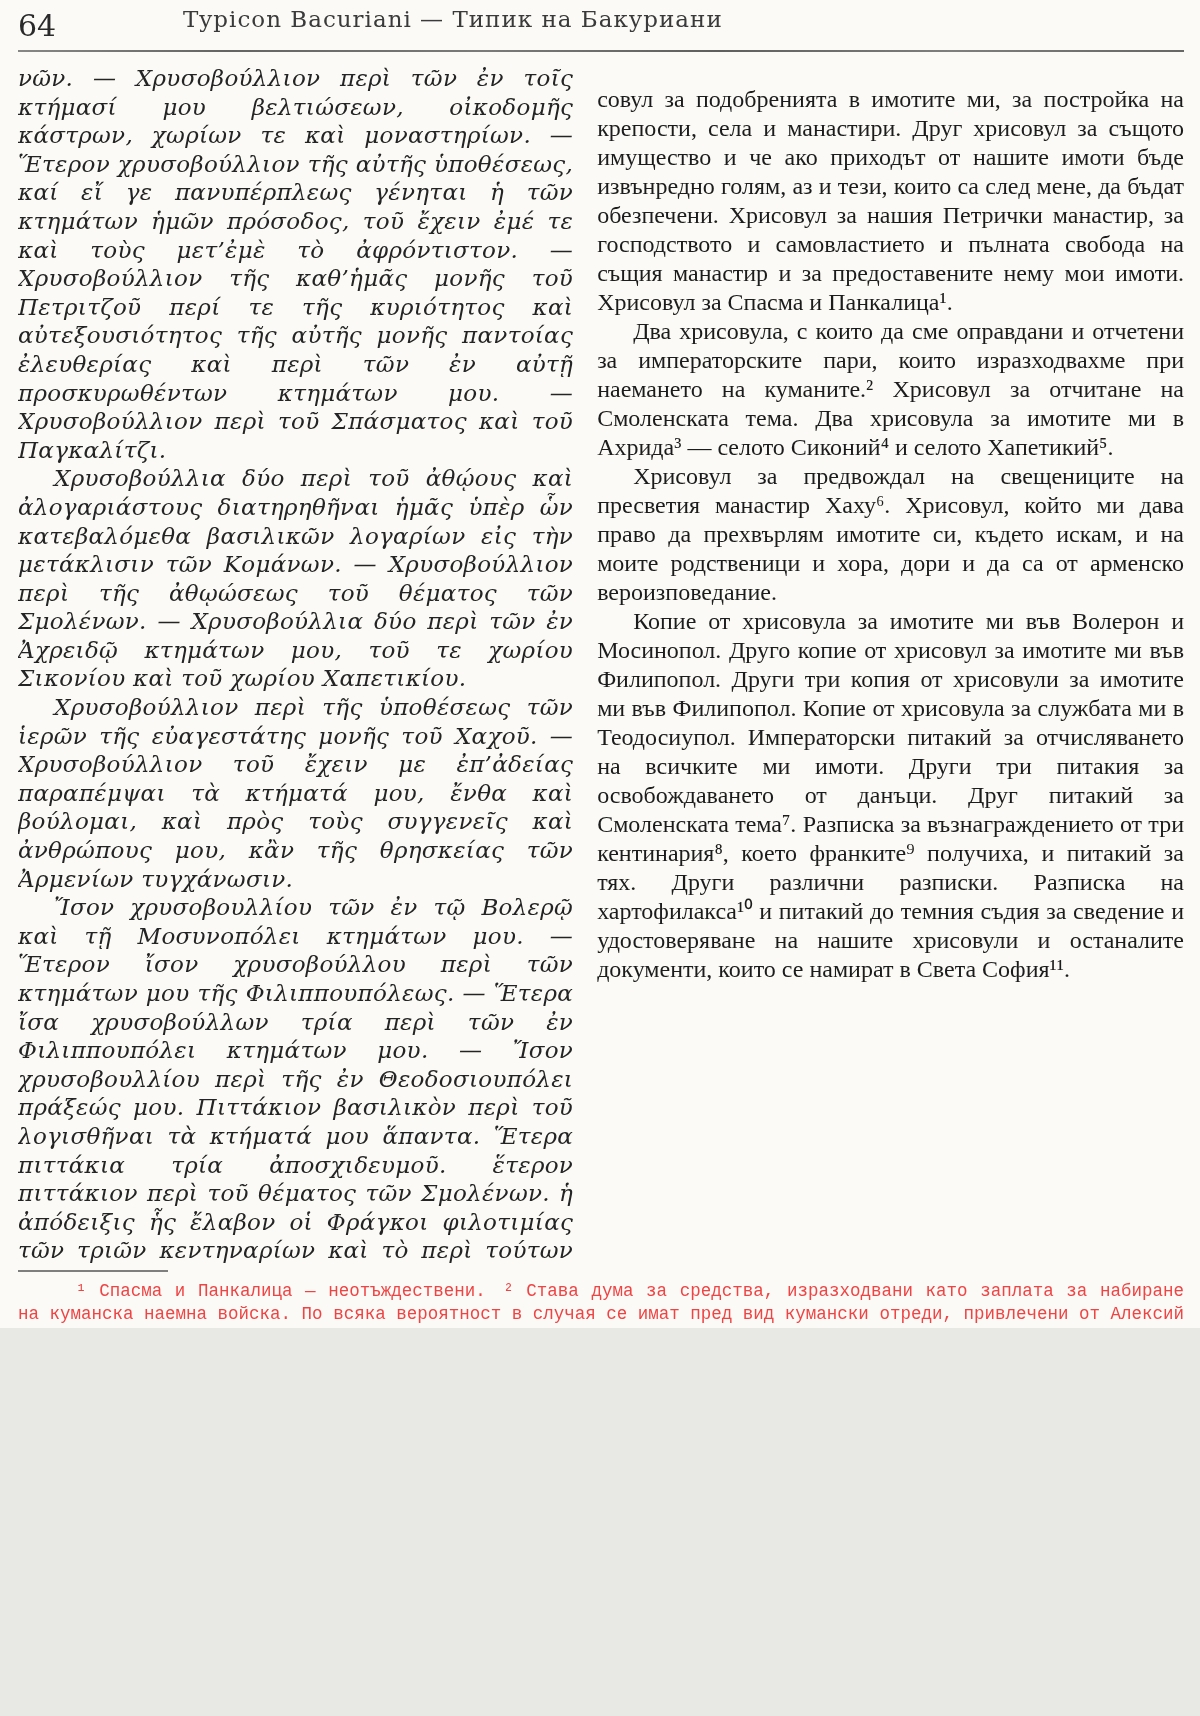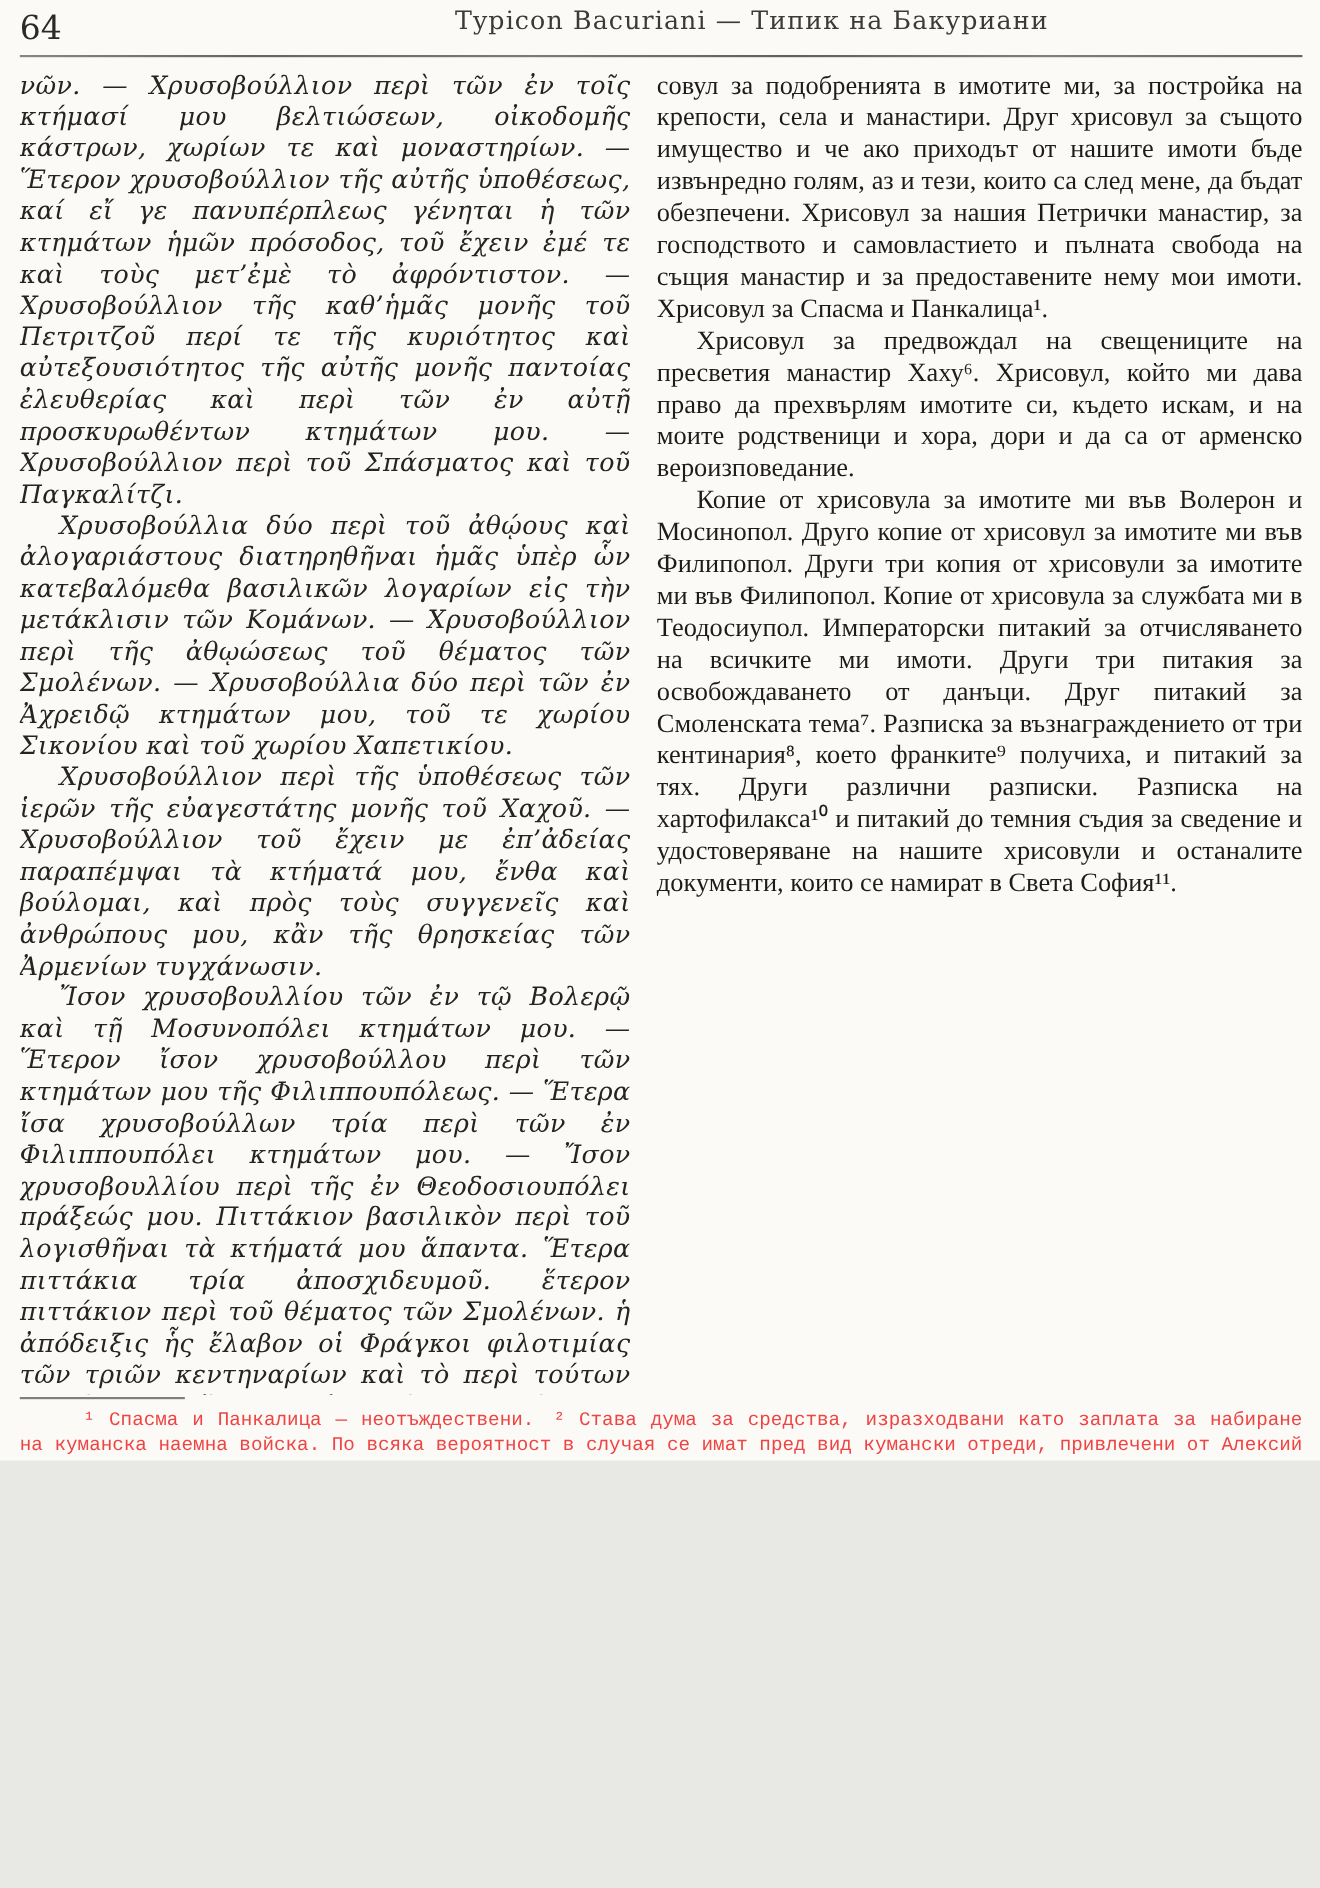--- a/index.html
+++ b/index.html
@@ -19,21 +19,21 @@
     height:40px;
   }
   .pagenum{
     position:absolute;left:0;top:2px;
     font-size:30px;color:#2a2a2a;
     font-family:"DejaVu Serif", serif;
   }
   .running-title{
     margin:0;
     padding-left:165px;
-    text-align:center;
+    text-align:left;
     font-size:23px;font-weight:normal;
     color:#3a3a3a;
     letter-spacing:1px;
     font-family:"DejaVu Serif", serif;
   }
   .head-rule{
     height:2px;
     background:linear-gradient(90deg,#6a6a6a 0%,#3f3f3f 18%,#5b5b5b 40%,#383838 60%,#606060 80%,#424242 100%);
     opacity:.8;
     margin-top:4px;
@@ -55,20 +55,21 @@
     letter-spacing:.3px;
     color:#242424;
   }
   .col.bulgarian{
     width:592px;
     font-family:"Liberation Serif", serif;
     font-size:24px;
     line-height:29px;
     text-align:justify;
     color:#1c1c1c;
+    margin-top:21px;
   }
   .col p{margin:0;text-indent:36px;}
   .col p.cont{text-indent:0;}
   .fn-sep{
     width:150px;height:2px;
     background:#555;
     opacity:.75;
     margin:2px 0 8px 0;
   }
   .footnotes p{
@@ -95,20 +96,21 @@
 
   <main class="columns">
     <section class="col greek">
         <p class="cont">νῶν. — Χρυσοβούλλιον περὶ τῶν ἐν τοῖς κτήμασί μου βελτιώσεων, οἰκοδομῆς κάστρων, χωρίων τε καὶ μοναστηρίων. — Ἕτερον χρυσοβούλλιον τῆς αὐτῆς ὑποθέσεως, καί εἴ γε πανυπέρπλεως γένηται ἡ τῶν κτημάτων ἡμῶν πρόσοδος, τοῦ ἔχειν ἐμέ τε καὶ τοὺς μετ’ἐμὲ τὸ ἀφρόντιστον. — Χρυσοβούλλιον τῆς καθ’ἡμᾶς μονῆς τοῦ Πετριτζοῦ περί τε τῆς κυριότητος καὶ αὐτεξουσιότητος τῆς αὐτῆς μονῆς παντοίας ἐλευθερίας καὶ περὶ τῶν ἐν αὐτῇ προσκυρωθέντων κτημάτων μου. — Χρυσοβούλλιον περὶ τοῦ Σπάσματος καὶ τοῦ Παγκαλίτζι.</p>
         <p>Χρυσοβούλλια δύο περὶ τοῦ ἀθῴους καὶ ἀλογαριάστους διατηρηθῆναι ἡμᾶς ὑπὲρ ὧν κατεβαλόμεθα βασιλικῶν λογαρίων εἰς τὴν μετάκλισιν τῶν Κομάνων. — Χρυσοβούλλιον περὶ τῆς ἀθῳώσεως τοῦ θέματος τῶν Σμολένων. — Χρυσοβούλλια δύο περὶ τῶν ἐν Ἀχρειδῷ κτημάτων μου, τοῦ τε χωρίου Σικονίου καὶ τοῦ χωρίου Χαπετικίου.</p>
         <p>Χρυσοβούλλιον περὶ τῆς ὑποθέσεως τῶν ἱερῶν τῆς εὐαγεστάτης μονῆς τοῦ Χαχοῦ. — Χρυσοβούλλιον τοῦ ἔχειν με ἐπ’ἀδείας παραπέμψαι τὰ κτήματά μου, ἔνθα καὶ βούλομαι, καὶ πρὸς τοὺς συγγενεῖς καὶ ἀνθρώπους μου, κἂν τῆς θρησκείας τῶν Ἀρμενίων τυγχάνωσιν.</p>
         <p>Ἴσον χρυσοβουλλίου τῶν ἐν τῷ Βολερῷ καὶ τῇ Μοσυνοπόλει κτημάτων μου. — Ἕτερον ἴσον χρυσοβούλλου περὶ τῶν κτημάτων μου τῆς Φιλιππουπόλεως. — Ἕτερα ἴσα χρυσοβούλλων τρία περὶ τῶν ἐν Φιλιππουπόλει κτημάτων μου. — Ἴσον χρυσοβουλλίου περὶ τῆς ἐν Θεοδοσιουπόλει πράξεώς μου. Πιττάκιον βασιλικὸν περὶ τοῦ λογισθῆναι τὰ κτήματά μου ἅπαντα. Ἕτερα πιττάκια τρία ἀποσχιδευμοῦ. ἕτερον πιττάκιον περὶ τοῦ θέματος τῶν Σμολένων. ἡ ἀπόδειξις ἧς ἔλαβον οἱ Φράγκοι φιλοτιμίας τῶν τριῶν κεντηναρίων καὶ τὸ περὶ τούτων πιττάκιον. ἕτεραι ἀποδείξεις διάφοραι. σημείωσις τοῦ χαρτοφυλάκου καὶ πιττάκιον πρὸς θεματικὸν δικαστὴν πρὸς εἰδήσεις καὶ ἀποδείξεις τῶν χρυσοβούλλων ἡμῶν καὶ λοιπῶν δικαιωμάτων τῶν ἐναποκειμένων ἐν τῇ ἁγίᾳ Σοφίᾳ.</p>
       </section>
     <section class="col bulgarian">
         <p class="cont">совул за подобренията в имотите ми, за постройка на крепости, села и манастири. Друг хрисовул за същото имущество и че ако приходът от нашите имоти бъде извънредно голям, аз и тези, които са след мене, да бъдат обезпечени. Хрисовул за нашия Петрички манастир, за господството и самовластието и пълната свобода на същия манастир и за предоставените нему мои имоти. Хрисовул за Спасма и Панкалица¹.</p>
+        <p>Два хрисовула, с които да сме оправдани и отчетени за императорските пари, които изразходвахме при наемането на куманите.² Хрисовул за отчитане на Смоленската тема. Два хрисовула за имотите ми в Ахрида³ — селото Сиконий⁴ и селото Хапетикий⁵.</p>
         <p>Хрисовул за предвождал на свещениците на пресветия манастир Хаху⁶. Хрисовул, който ми дава право да прехвърлям имотите си, където искам, и на моите родственици и хора, дори и да са от арменско вероизповедание.</p>
         <p>Копие от хрисовула за имотите ми във Волерон и Мосинопол. Друго копие от хрисовул за имотите ми във Филипопол. Други три копия от хрисовули за имотите ми във Филипопол. Копие от хрисовула за службата ми в Теодосиупол. Императорски питакий за отчисляването на всичките ми имоти. Други три питакия за освобождаването от данъци. Друг питакий за Смоленската тема⁷. Разписка за възнаграждението от три кентинария⁸, което франките⁹ получиха, и питакий за тях. Други различни разписки. Разписка на хартофилакса¹⁰ и питакий до темния съдия за сведение и удостоверяване на нашите хрисовули и останалите документи, които се намират в Света София¹¹.</p>
       </section>
   </main>
 
   <div class="fn-sep"></div>
 
   <section class="footnotes">
     <p>¹ Спасма и Панкалица — неотъждествени. ² Става дума за средства, изразходвани като заплата за набиране на куманска наемна войска. По всяка вероятност в случая се имат пред вид кумански отреди, привлечени от Алексий I Комнин за борбата му срещу норманите. ³ Ахрида — тази област се намирала в Родопите, по долината на Средна и Долна Арда. За името вж. К. Иречек, Пътувания по България, Пловдив, 1899, стр. 393—394. Днес има запазено име на местност — Ахренското — североизточно от Момчиловци, Смоленско. ⁴ Сиконий — село в Ахридската област, неуточнено. ⁵ Хапетикий — това село не е отъждествено. Срв. Йорд. Иванов, Асеновата крепост, стр. 208. ⁶ Манастирът Хаху — неотъждествен. ⁷ Смоленската тема се намирала източно от Серската тема. Точните ѝ граници не са определени. Вж. Йорд. Иванов, Български старини из Македония, стр. 6 и сл. ⁸ Кентинарият се равнявал на 100 златни литри, а една литра — на 72 номизми. ⁹ Т. е. норманите. Тук се има пред вид Боемунд, синът на норманския владетел Роберт Гискар, който предвождал норманските войски, нахлули в Епир, Македония и Тесалия. Ерусалимският патриарх Евтимий бил изпратен от Алексий I Комнин да преговаря за мир с него. За събитията вж. Г. Острогорски, Историја Византије, Београд, 1959, стр. 337; Ангелов, История на Византия, II, стр. 153—154. ¹⁰ Хартофилаксът бил един от най-важните помощници на патриарха. Той съхранявал патриаршеската архива и библиотеката, завеждал канцеларията на патриарха, притежавал власт при избирането и одобряването на епископите и другите висши църковни лица, имал съдебни функции и др. За изпълнението на многобройните и разнообразни задължения хартофилаксът разполагал със значителен административен апарат. Срв. Bréhier, Les institutions, pp. 501—503. ¹¹ Църквата „Св. София“ в Цариград. ¹² Правикий е вероятно вариант в предаването на споменатото име Зравикий. Срв. тук стр. 59, бел. 2.</p>
   </section>

